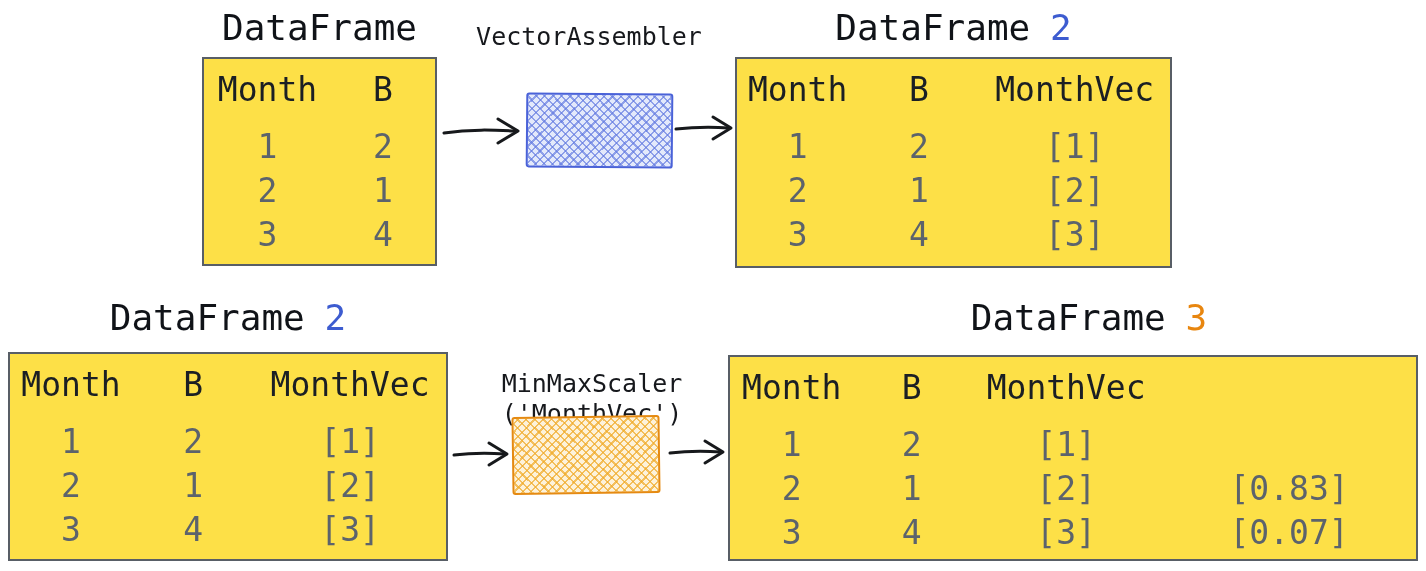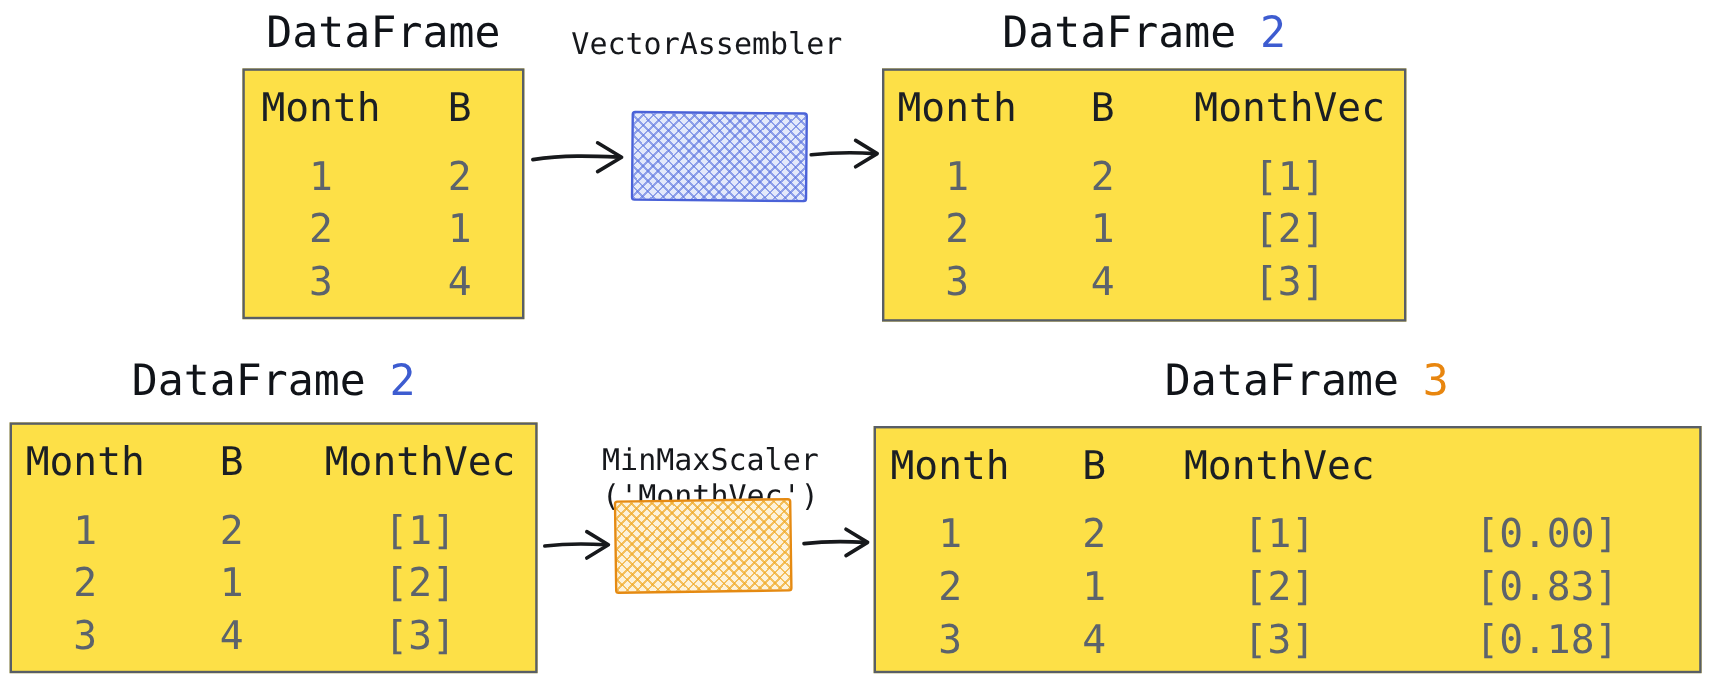--- a/index.html
+++ b/index.html
@@ -166,27 +166,26 @@
 <div class="dtable" id="df3">
     <div class="trow thead">
       <div class="tcell hcell">Month</div>
       <div class="tcell hcell">B</div>
       <div class="tcell hcell">MonthVec</div>
     </div>
     <div class="trow">
       <div class="tcell vcell">1</div>
       <div class="tcell vcell">2</div>
       <div class="tcell vcell">[1]</div>
-      <div class="tcell vcell">[0.00]</div>
     </div>
     <div class="trow">
       <div class="tcell vcell">2</div>
       <div class="tcell vcell">1</div>
       <div class="tcell vcell">[2]</div>
       <div class="tcell vcell">[0.83]</div>
     </div>
     <div class="trow">
       <div class="tcell vcell">3</div>
       <div class="tcell vcell">4</div>
       <div class="tcell vcell">[3]</div>
-      <div class="tcell vcell">[0.18]</div>
+      <div class="tcell vcell">[0.07]</div>
     </div>
   </div>
 
 </body></html>

